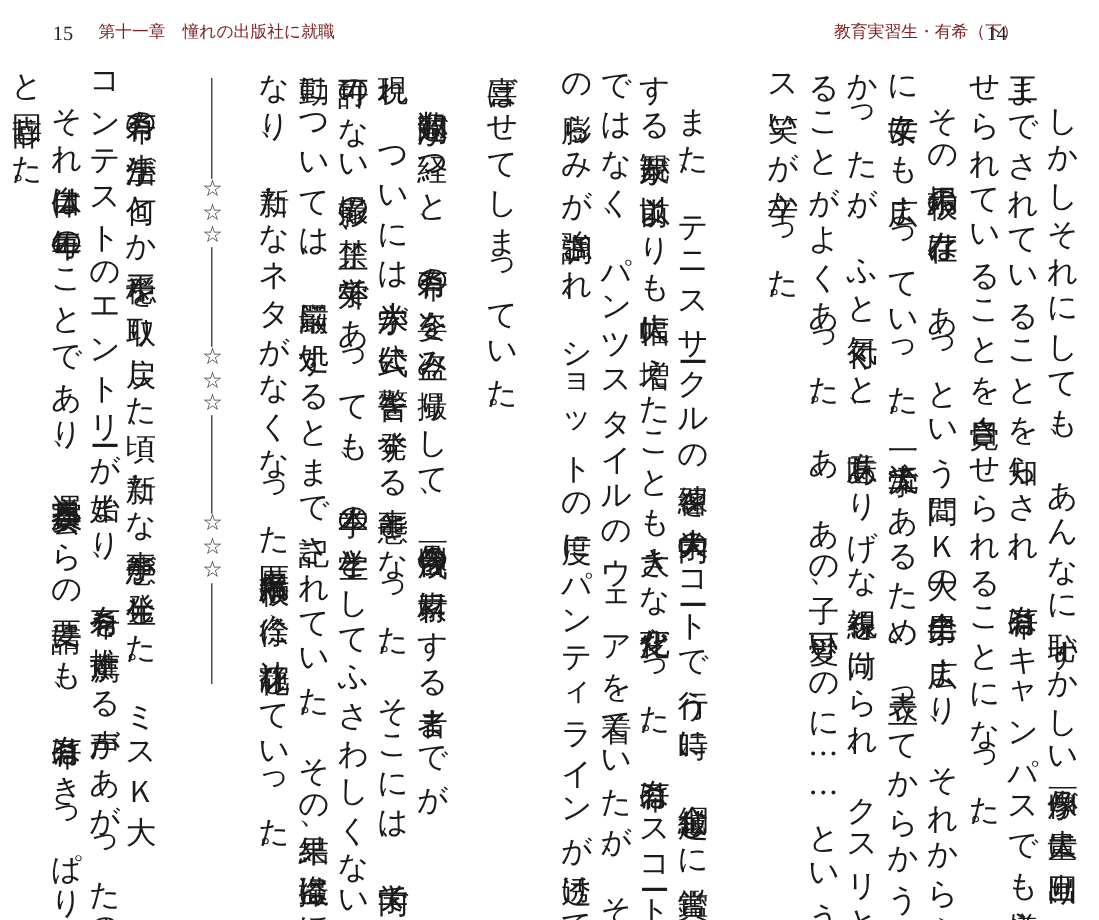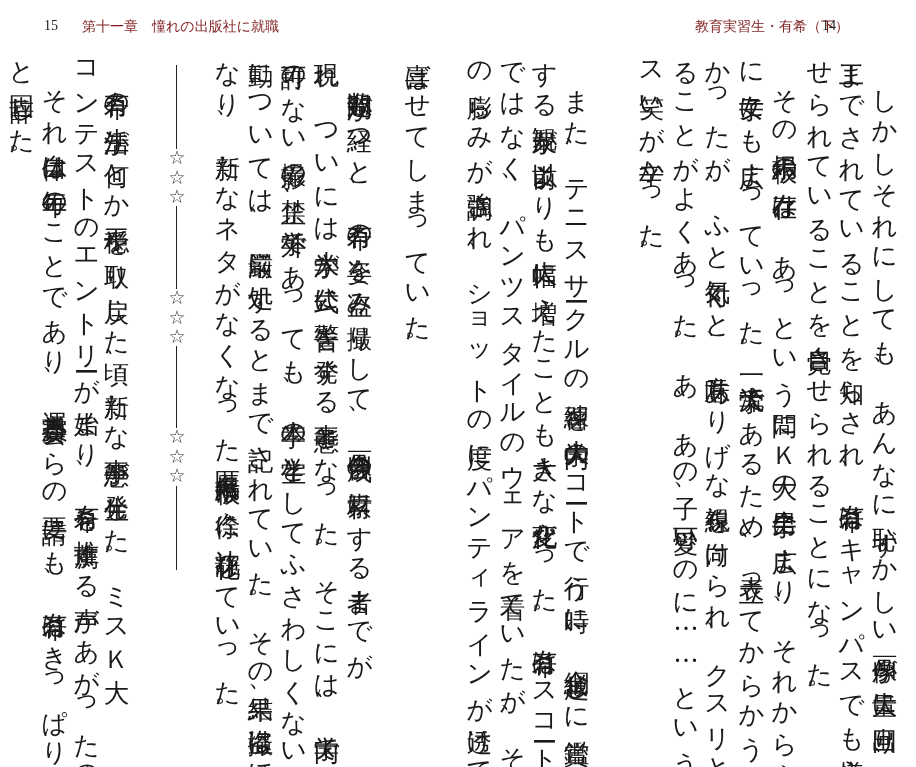--- a/index.html
+++ b/index.html
@@ -1,20 +1,20 @@
 <!DOCTYPE html>
 <html><head>
 <meta charset="utf-8">
 <style>
   html, body { margin: 0; padding: 0; background: #ffffff; }
   body { width: 916px; height: 767px; position: relative; overflow: hidden;
          font-family: "DejaVu Serif", "Liberation Serif", serif; color: #1a1a1a; }
   .header { position: absolute; top: 18px; font-size: 14px; color: #7f1d1d;
             font-family: "DejaVu Serif", "Liberation Serif", serif; white-space: nowrap; }
-  .page-num { position: absolute; top: 18px; font-size: 14px; color: #222;
+  .page-num { position: absolute; top: 18px; font-size: 17px; color: #222;
               font-family: "Liberation Serif", serif; }
   .col { position: absolute; top: 44px; width: 30px;
          writing-mode: vertical-rl; text-orientation: upright;
          font-size: 25.5px; line-height: 30px; letter-spacing: 2.3px; white-space: nowrap; }
   .sep { position: absolute; left: 176px; width: 1px; background: #222; }
   .stars { position: absolute; left: 165px; width: 24px; font-size: 19px; line-height: 19.5px;
            text-align: center; color: #333; font-family: "DejaVu Sans", sans-serif; }
 </style>
 </head>
 <body>

